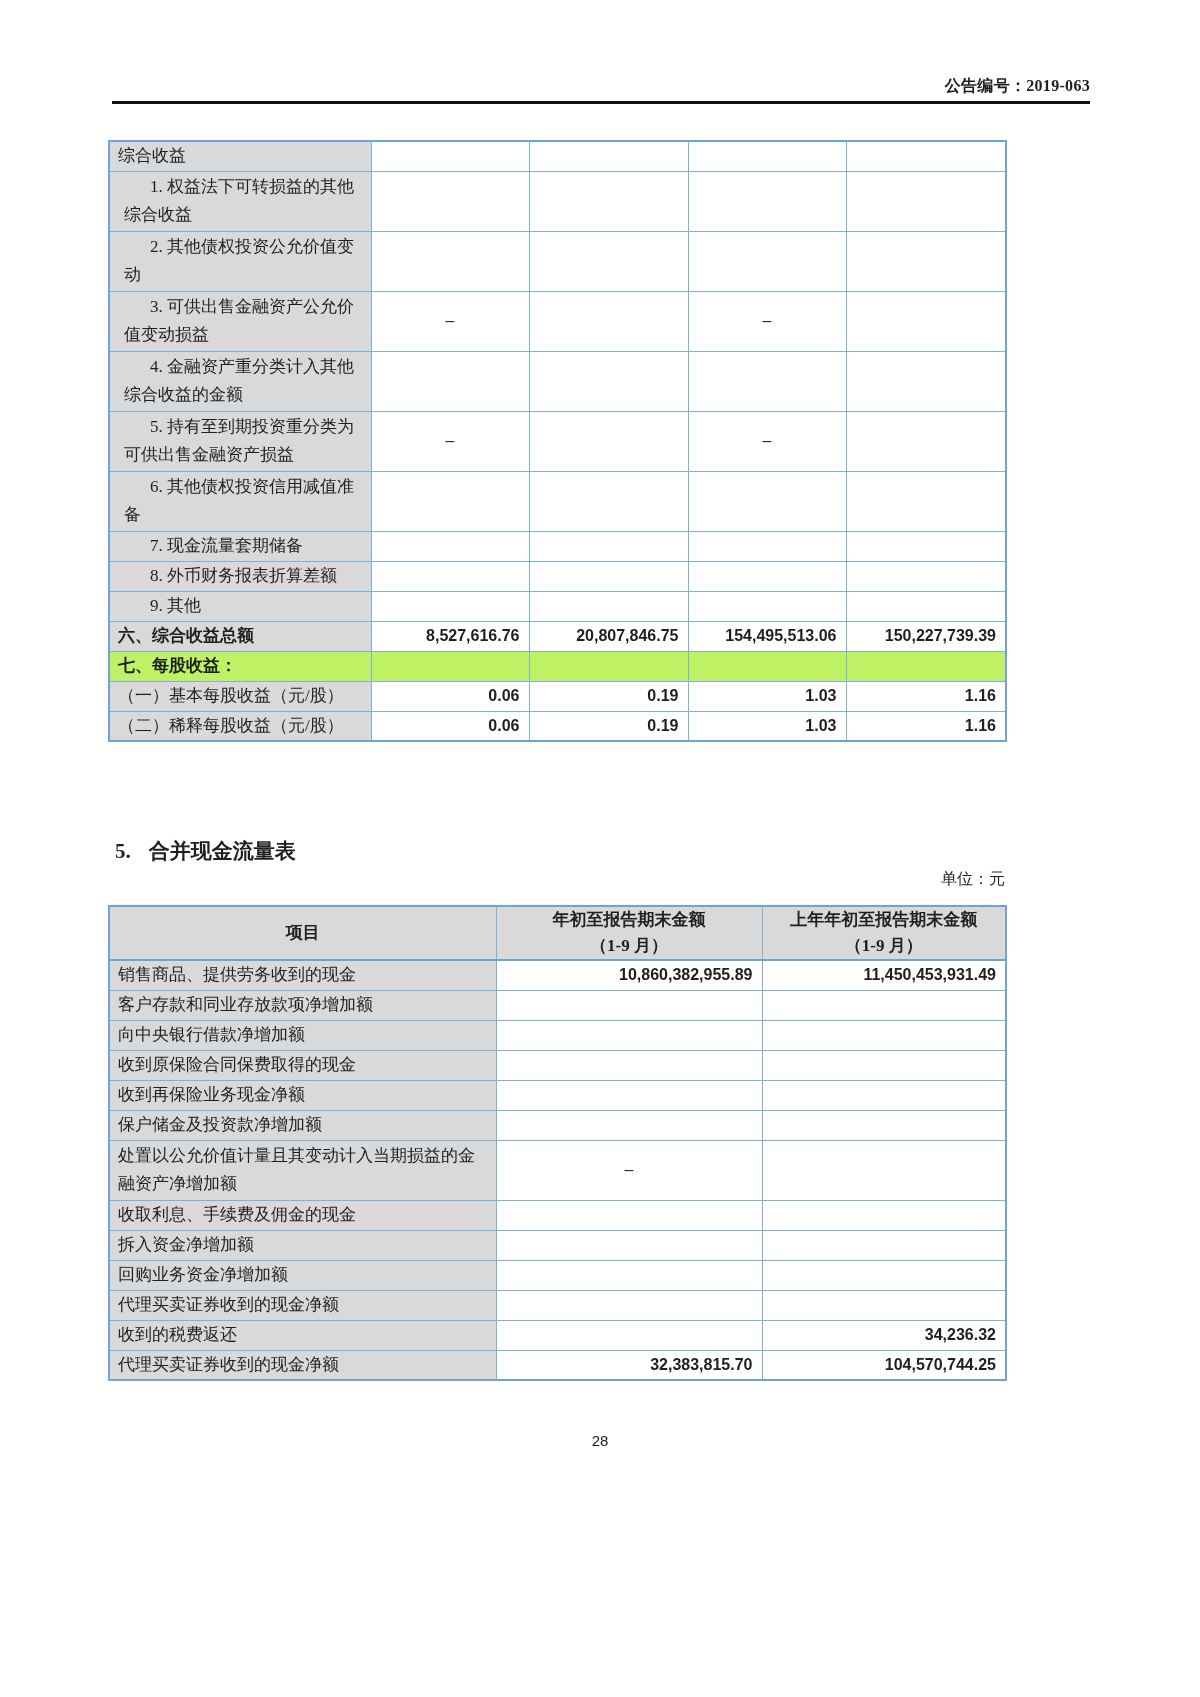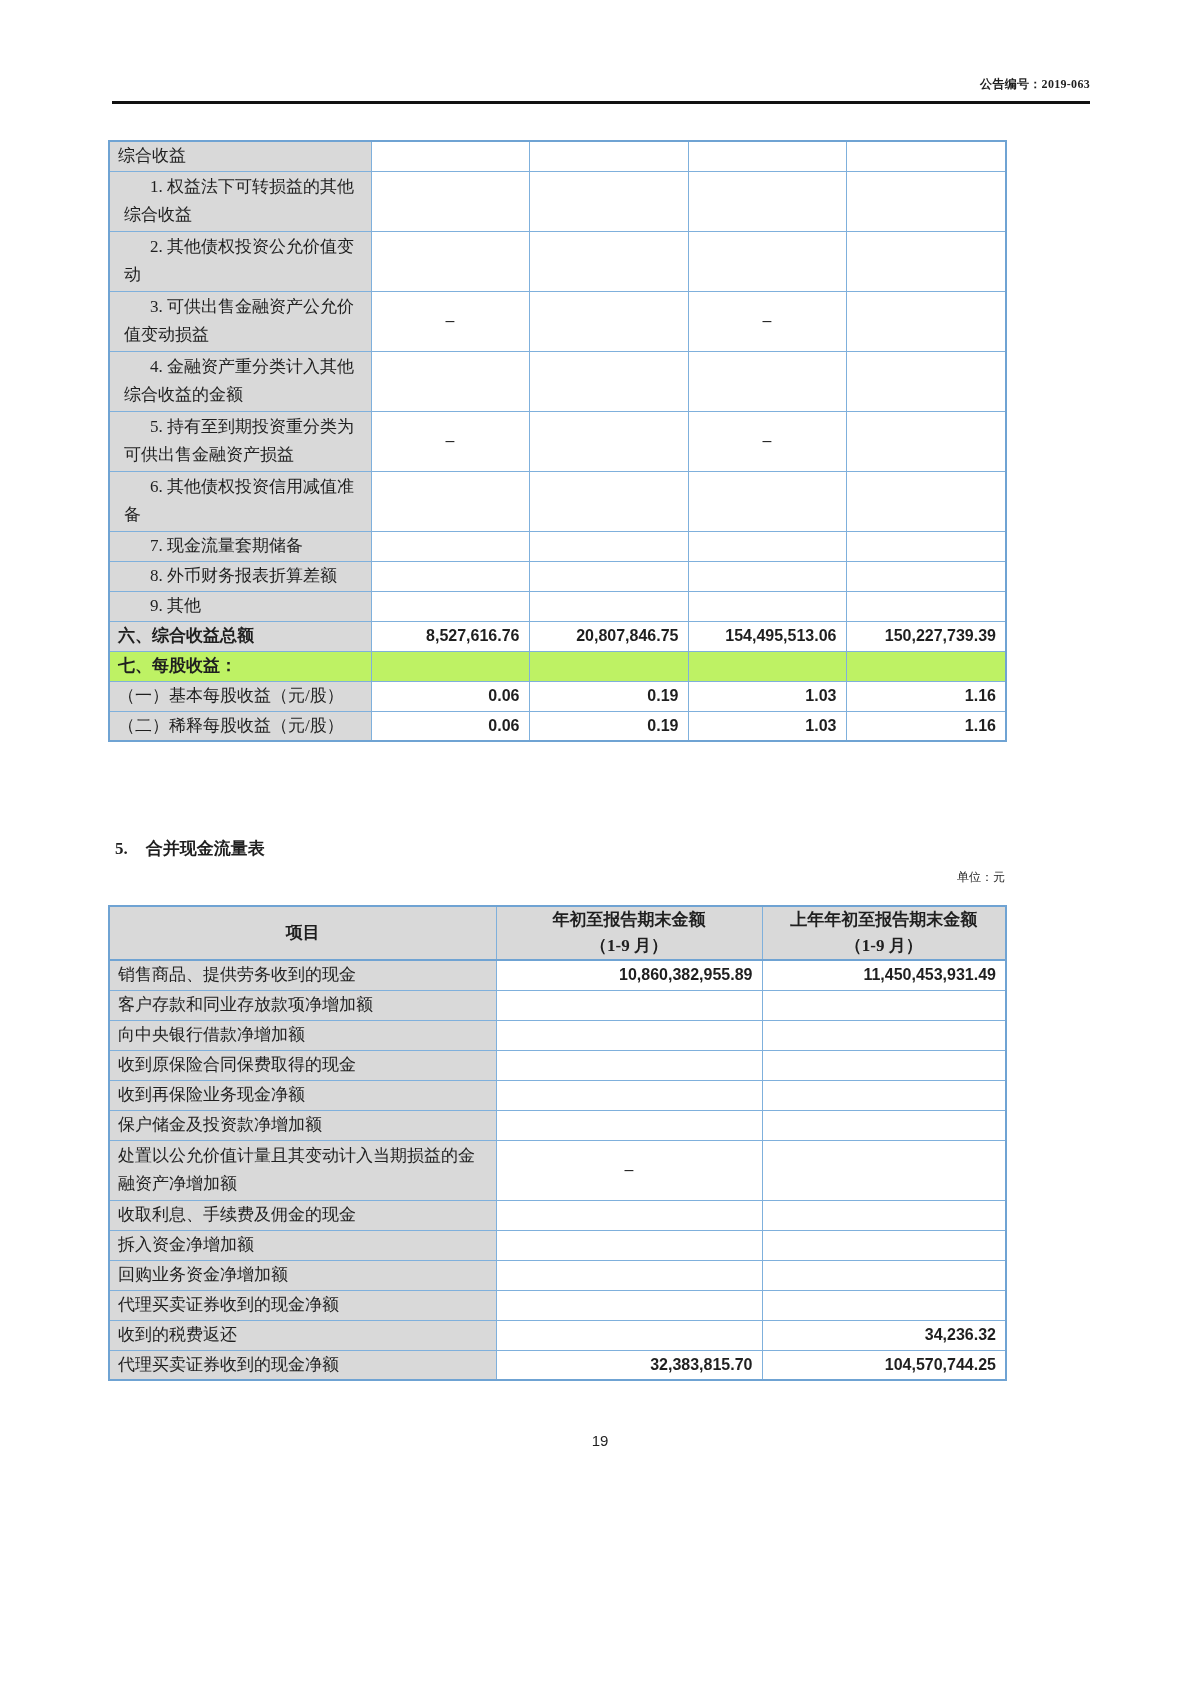--- a/index.html
+++ b/index.html
@@ -1,21 +1,21 @@
 <!DOCTYPE html>
 <html><head>
 <meta charset="utf-8">
 <style>
   html,body{margin:0;padding:0;}
   body{
     width:1200px;height:1697px;background:#ffffff;position:relative;
     font-family:"Liberation Serif","DejaVu Serif",serif;color:#1f1f1f;
   }
   .notice{
-    position:absolute;top:76px;right:110px;font-size:12px;font-weight:600;
+    position:absolute;top:76px;right:110px;font-size:16px;font-weight:600;
     letter-spacing:.3px;
     text-align:center;
   }
   .rule{
     position:absolute;top:101px;left:112px;width:978px;height:3px;background:#111;
   }
   table.tbl{
     position:absolute;left:108px;border-collapse:collapse;table-layout:fixed;
     font-size:17px;border:2px solid #6fa3d3;
   }
@@ -33,23 +33,23 @@
     background:#ffffff;text-align:right;padding:0 9px;
     font-family:"Liberation Sans","DejaVu Sans",sans-serif;font-size:16px;font-weight:600;
   }
   td.val.dash{text-align:center;font-weight:400;}
   tr.grayrow td{background:#bef264;}
   thead tr.hrow{height:44px;}
   .tbl th{
     background:#d9d9d9;font-weight:bold;text-align:center;line-height:26px;
     border-bottom:2px solid #6fa3d3;padding:0 6px;font-size:17px;
   }
-  .sec{position:absolute;top:837px;left:115px;font-size:17px;font-weight:bold;}
+  .sec{position:absolute;top:837px;left:115px;font-size:21px;font-weight:bold;}
   .sec .sec-t{margin-left:18px;}
-  .unit{position:absolute;top:869px;right:195px;font-size:12px;}
+  .unit{position:absolute;top:869px;right:195px;font-size:16px;}
   .pageno{
     position:absolute;top:1432px;left:0;width:100%;text-align:center;
     font-family:"Liberation Sans","DejaVu Sans",sans-serif;font-size:15px;
   }
 </style>
 </head>
 <body>
 
 <div class="notice">公告编号：2019-063</div>
 <div class="rule"></div>
@@ -251,13 +251,13 @@
         <td class="val">34,236.32</td>
       </tr>
       <tr class="h1">
         <td class="label">代理买卖证券收到的现金净额</td>
         <td class="val">32,383,815.70</td>
         <td class="val">104,570,744.25</td>
       </tr>
     </tbody>
 </table>
 
-<div class="pageno">19</div>
+<div class="pageno">28</div>
 
 </body></html>

